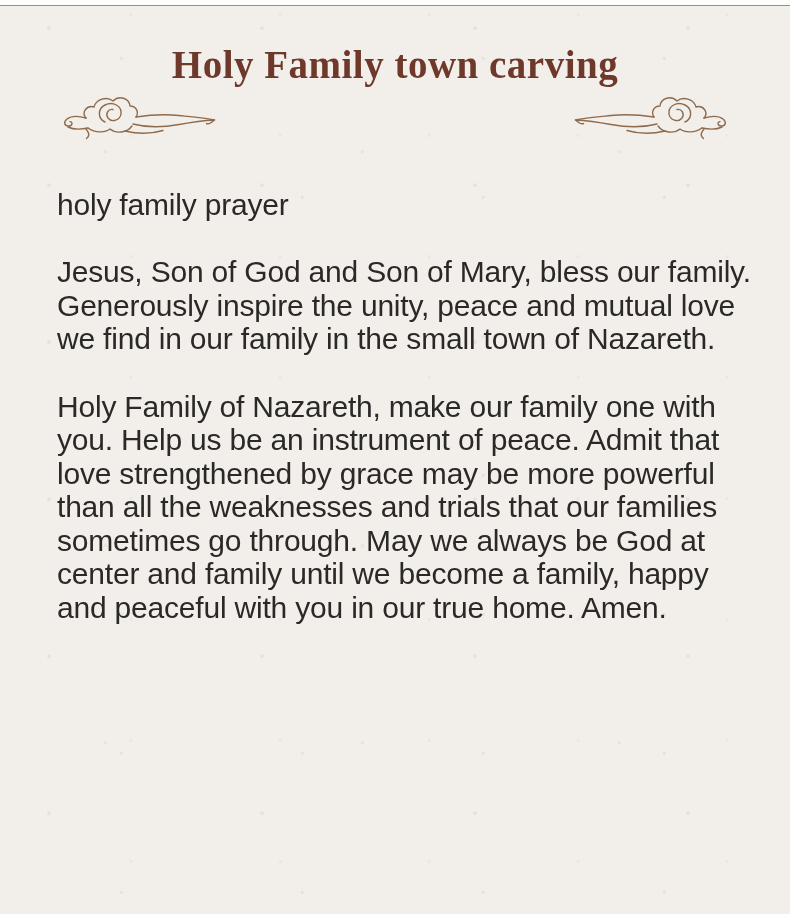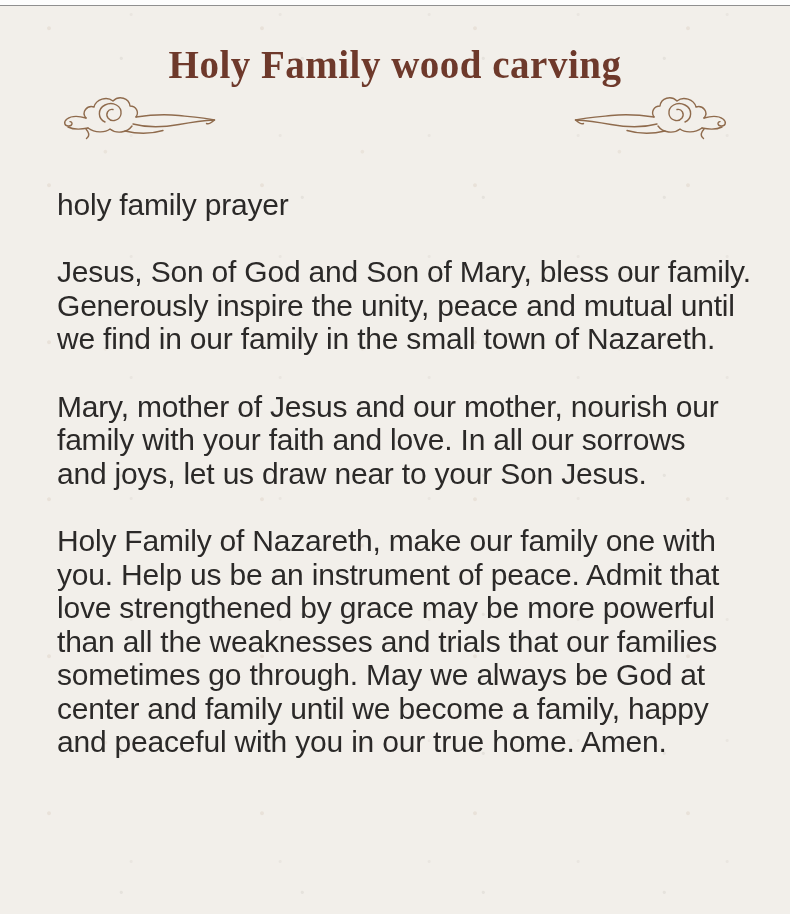--- a/index.html
+++ b/index.html
@@ -58,21 +58,21 @@
     white-space: pre-line;
   }
 </style>
 </head>
 <body>
 
 <div class="page">
 
   <div class="top-divider"></div>
 
-  <h1 class="page-title">Holy Family wood carving</h1>
+  <h1 class="page-title">Holy Family town carving</h1>
 
   <div class="flourish-row">
     <span class="cloud">
       <svg viewBox="0 0 165 52" fill="none" stroke="#8f6b4d" stroke-width="1.4" stroke-linecap="round" stroke-linejoin="round" xmlns="http://www.w3.org/2000/svg">
         <g>
 
           <path d="M33 26 C26 24 18 24 14 27 C10 30 11.5 34.5 16 34 C19.6 33.6 20 30 17 29.6"></path>
           <path d="M35 36 C28 37.5 20 37.5 15 35"></path>
 
           <path d="M33 37 C35.5 40 37.5 43.5 33.5 46.5"></path>
@@ -104,25 +104,22 @@
           <path d="M80 32 C93 35.5 110 35.5 126 32.5 C140 30 153 28.5 161.5 28 C158 31 155.5 32.5 153.5 31.5"></path>
           <path d="M72 39 C84 42 98 42 110 38.5"></path>
         </g>
       </svg>
     </span>
   </div>
 
   <div class="prayer">
     <p>holy family prayer</p>
     <p>Jesus, Son of God and Son of Mary, bless our family.
-Generously inspire the unity, peace and mutual until
+Generously inspire the unity, peace and mutual love
 we find in our family in the small town of Nazareth.</p>
-    <p>Mary, mother of Jesus and our mother, nourish our
-family with your faith and love. In all our sorrows
-and joys, let us draw near to your Son Jesus.</p>
     <p>Holy Family of Nazareth, make our family one with
 you. Help us be an instrument of peace. Admit that
 love strengthened by grace may be more powerful
 than all the weaknesses and trials that our families
 sometimes go through. May we always be God at
 center and family until we become a family, happy
 and peaceful with you in our true home. Amen.</p>
   </div>
 
 </div>

